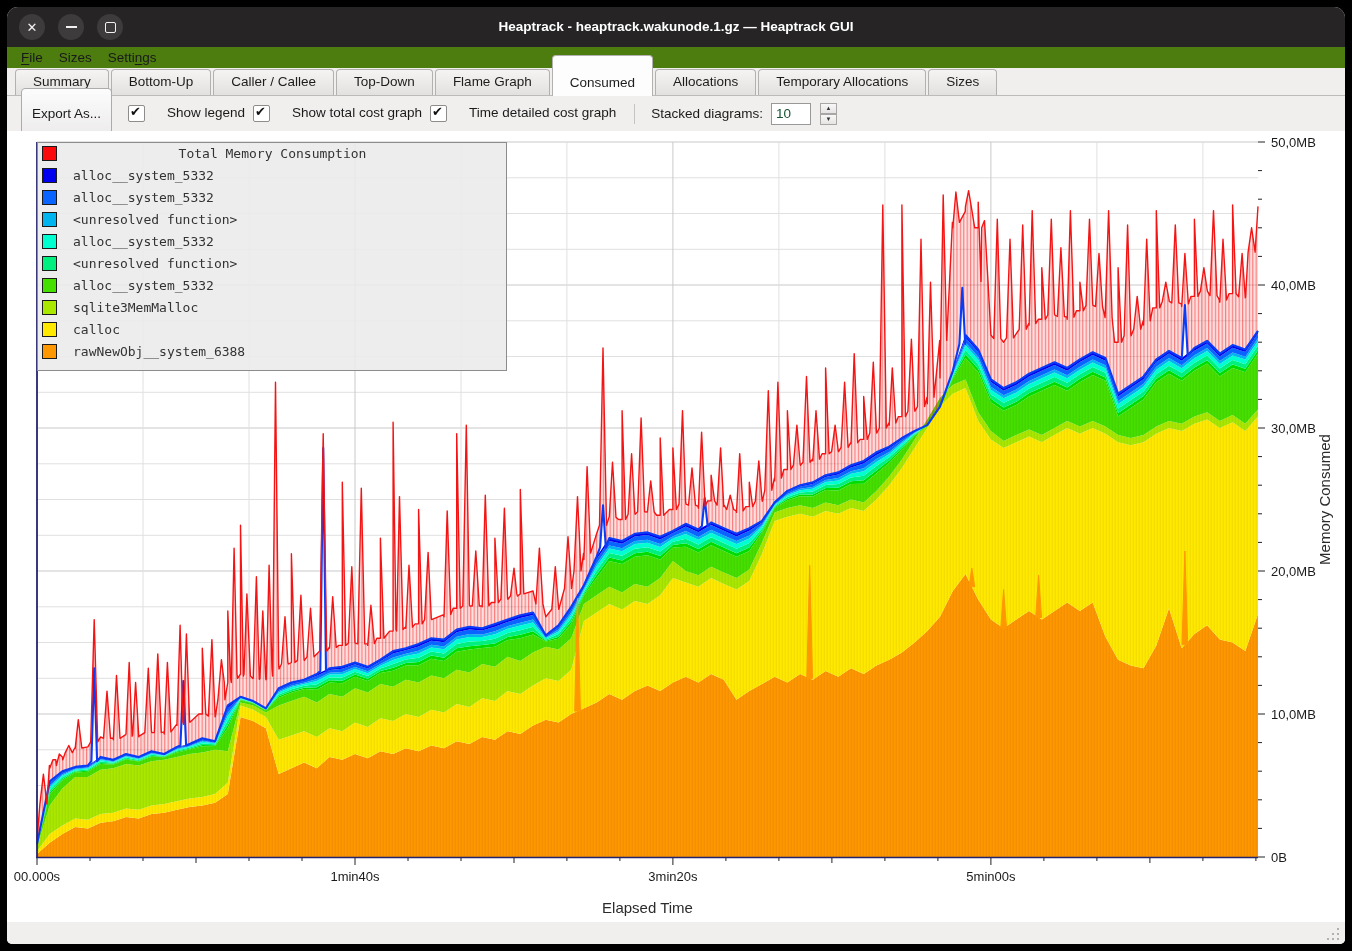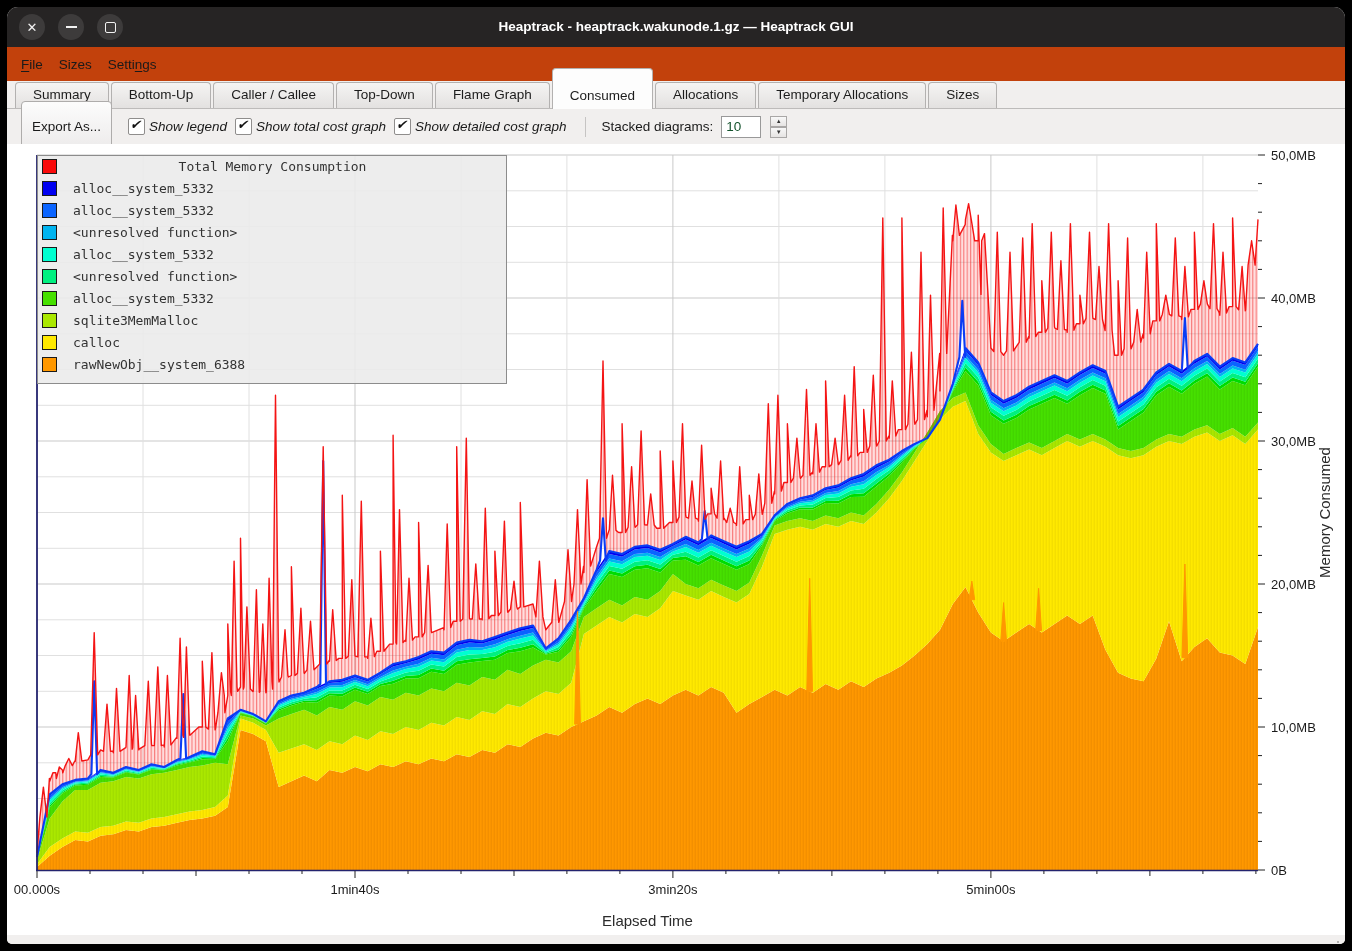--- a/index.html
+++ b/index.html
@@ -8,34 +8,34 @@
     border-radius:11px 11px 5px 5px;overflow:hidden;display:flex;flex-direction:column;}
   
   .titlebar{height:40px;background:#262424;position:relative;flex:0 0 auto;}
   .winbtns{position:absolute;left:12px;top:7px;display:flex;gap:13px;}
   .winbtn{width:26px;height:26px;border-radius:50%;background:#3d3b3b;color:#f2f2f2;
     display:flex;align-items:center;justify-content:center;font-size:13px;cursor:default;}
   .winbtn .bar{width:11px;height:2px;background:#f2f2f2;display:block;}
   .winbtn .sq{width:9px;height:9px;border:1.6px solid #f2f2f2;border-radius:2px;display:block;}
   .title{color:#fff;font-weight:bold;font-size:13.5px;text-align:center;line-height:40px;}
   
-  .menubar{height:34px;background:#c2410c;display:flex;align-items:center;padding-left:6px;flex:0 0 auto;}
+  .menubar{height:21px;background:#4d7c0f;display:flex;align-items:center;padding-left:6px;flex:0 0 auto;}
   .menuitem{font-size:13.5px;color:#1a1a1a;padding:1px 8px;cursor:default;}
   .menuitem u{text-underline-offset:2px;}
   
   .tabbar{height:28px;background:#f1efee;display:flex;align-items:flex-end;padding-left:8px;
     border-bottom:1px solid #bdbbba;flex:0 0 auto;box-sizing:border-box;}
   .tab{font-size:13.5px;color:#1c1c1c;padding:4px 17px 5px 17px;background:linear-gradient(#f5f4f3,#e3e1e0);
     border:1px solid #b3b1b0;border-bottom:none;border-radius:4px 4px 0 0;margin-right:2px;height:16px;line-height:16px;}
   .tab.active{background:#fdfdfd;padding-top:19px;position:relative;z-index:2;margin-bottom:-1px;}
   
   .toolbar{height:35px;background:#f1efee;display:flex;align-items:center;padding-left:14px;flex:0 0 auto;gap:8px;}
   .btn{font-size:13.5px;color:#1a1a1a;background:linear-gradient(#fcfcfc,#eceaea);
     border:1px solid #aeacab;border-radius:4px;padding:17px 10px;font-family:"Liberation Sans",sans-serif;}
-  .cbwrap{display:flex;align-items:center;gap:4px;margin-left:8px;font-style:italic;}
+  .cbwrap{display:flex;gap:22px;margin-left:8px;}
   .cb{width:15px;height:15px;background:#fff;border:1px solid #8f8d8c;border-radius:2px;position:relative;display:inline-block;}
   .cb:after{content:"\2714";position:absolute;left:1px;top:-2px;font-size:13px;color:#111;}
   .cblabel{font-size:13.5px;color:#1a1a1a;}
   .tsep{width:1px;height:20px;background:#c6c4c3;margin:0 8px 0 10px;}
   .spinfield{width:30px;height:20px;border:1px solid #999;background:#fff;font-size:13.5px;color:#14532d;
     padding:0 4px;font-family:"Liberation Sans",sans-serif;}
   .spinbtns{display:inline-flex;flex-direction:column;margin-left:1px;}
   .spinbtn{width:17px;height:11px;border:1px solid #a9a7a6;background:linear-gradient(#f8f8f8,#e6e4e3);
     font-size:6px;line-height:9px;text-align:center;color:#333;box-sizing:border-box;}
   
@@ -94,21 +94,21 @@
         <span class="cbwrap">
           <span class="cb"></span>
           <span class="cblabel">Show legend</span>
         </span>
         <span class="cbwrap">
           <span class="cb"></span>
           <span class="cblabel">Show total cost graph</span>
         </span>
         <span class="cbwrap">
           <span class="cb"></span>
-          <span class="cblabel">Show detailed cost graph</span>
+          <span class="cblabel">Time detailed cost graph</span>
         </span>
       </span>
     <span class="tsep"></span>
     <span class="cblabel">Stacked diagrams:</span>
     <input class="spinfield" readonly="" value="10" style="">
     <span class="spinbtns">
       <span class="spinbtn">▲</span>
       <span class="spinbtn">▼</span>
     </span>
   </div>

